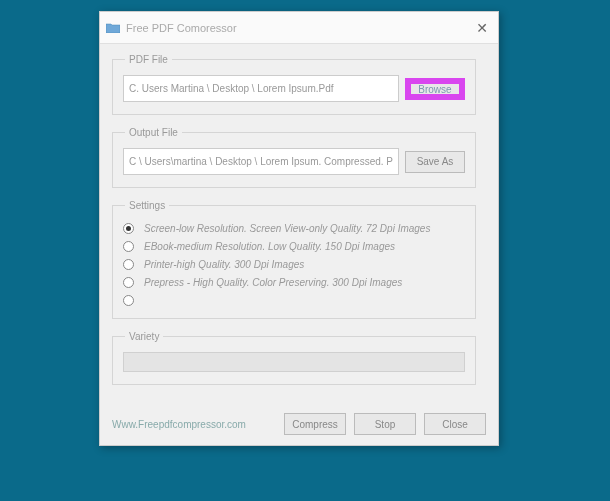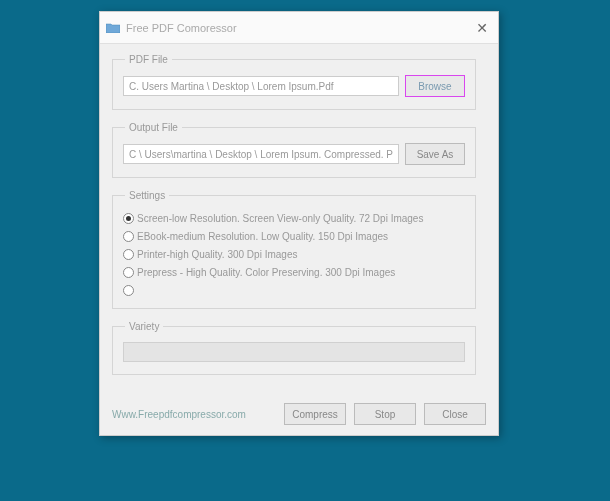--- a/index.html
+++ b/index.html
@@ -65,54 +65,55 @@
     padding: 0 4px;
     margin-left: 2px;
   }
   .row {
     display: flex;
     align-items: center;
     gap: 6px;
   }
   input[type="text"] {
     flex: 1;
-    height: 20px;
+    height: 27px;
     border: 1px solid #ccc;
     padding: 0 5px;
     font-size: 10px;
     color: #999;
     font-family: Arial, sans-serif;
     background: #fff;
   }
   .btn {
     height: 22px;
     min-width: 60px;
     border: 1px solid #bbb;
     background: #e8e8e8;
     color: #888;
     font-size: 10px;
     cursor: pointer;
     font-family: Arial, sans-serif;
   }
   .btn.browse {
-    border: 1px solid #d946ef;
+    border: 6px solid #d946ef;
     color: #7a9ab0;
   }
   .radio-group {
     display: flex;
     flex-direction: column;
     gap: 7px;
     padding-top: 2px;
   }
   .radio-item {
     display: flex;
     align-items: center;
-    gap: 3px;
-    color: #999;
-    font-size: 10px;
+    gap: 10px;
+    color: #999;
+    font-size: 10px;
+    font-style: italic;
   }
   .radio {
     width: 11px;
     height: 11px;
     border: 1px solid #888;
     border-radius: 50%;
     display: inline-flex;
     align-items: center;
     justify-content: center;
     background: #fff;

